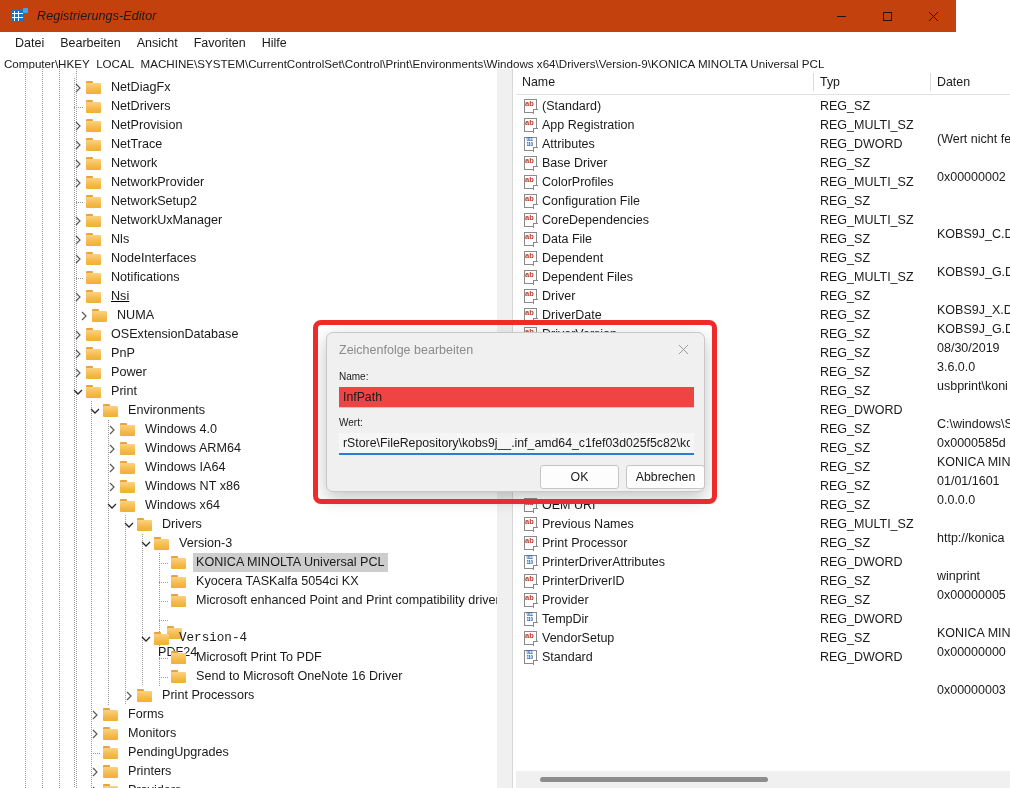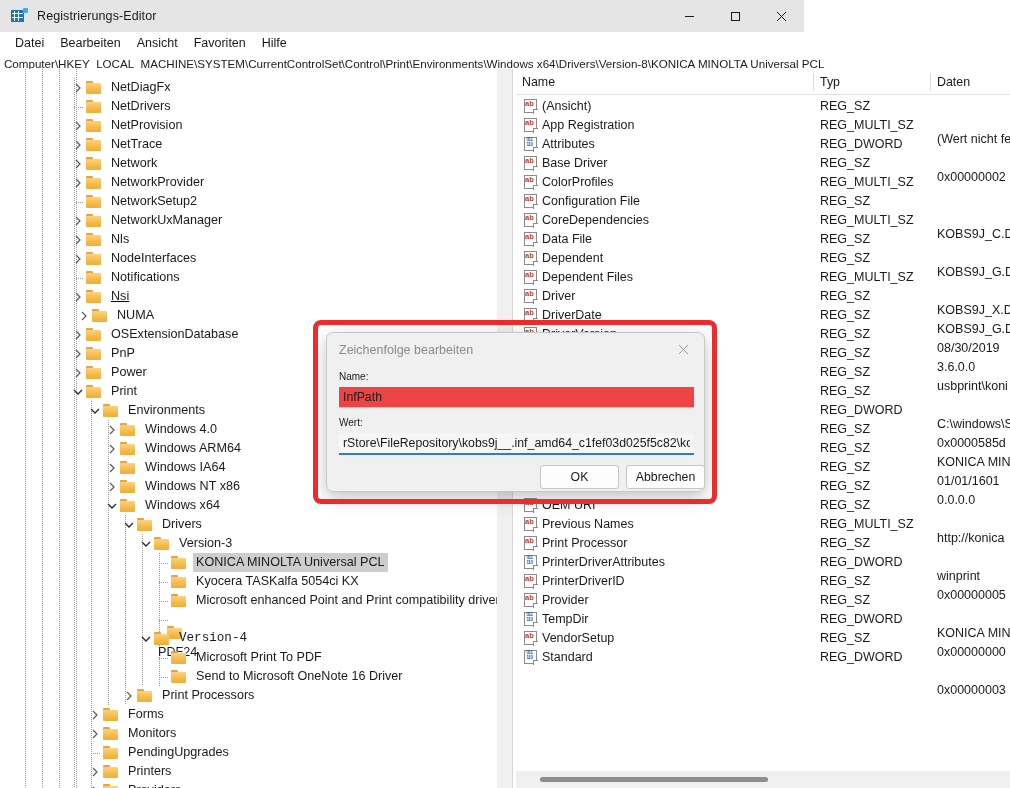--- a/index.html
+++ b/index.html
@@ -11,23 +11,23 @@
     background: #ffffff;
   }
   .app {
     position: relative;
     width: 1010px; height: 788px;
     background: #ffffff;
   }
 
   
   .titlebar {
-    position: absolute; left: 0; top: 0; width: 804px; height: 32px;
-    background: #e5e5e5;
-    display: flex; align-items: center;
+    position: absolute; left: 0; top: 0; width: 956px; height: 32px;
+    background: #c2410c;
+    display: flex; align-items: center; font-style: italic;
   }
   .title-icon {
     width: 16px; height: 16px; margin-left: 11px; margin-right: 10px;
     position: relative; flex: 0 0 auto;
   }
   .title-icon .grid {
     position: absolute; left: 0; top: 2px; width: 13px; height: 12px;
     background: #1b72c4;
   }
   .title-icon .grid:before {
@@ -274,21 +274,21 @@
 
   <div class="menubar">
     <div class="menuitem">Datei</div>
     <div class="menuitem">Bearbeiten</div>
     <div class="menuitem">Ansicht</div>
     <div class="menuitem">Favoriten</div>
     <div class="menuitem">Hilfe</div>
   </div>
 
   <div class="addrbar">
-    <div class="addrtext">Computer\HKEY_LOCAL_MACHINE\SYSTEM\CurrentControlSet\Control\Print\Environments\Windows x64\Drivers\Version-8\KONICA MINOLTA Universal PCL</div>
+    <div class="addrtext">Computer\HKEY_LOCAL_MACHINE\SYSTEM\CurrentControlSet\Control\Print\Environments\Windows x64\Drivers\Version-9\KONICA MINOLTA Universal PCL</div>
   </div>
 
   <div class="tree-pane">
     <div id="tree-guides">
         <div class="elbow" style="left: 74px; top: 38px; width: 9px;"></div>
         <div class="elbow" style="left: 74px; top: 133px; width: 9px;"></div>
         <div class="elbow" style="left: 74px; top: 209px; width: 9px;"></div>
         <div class="elbow" style="left: 159px; top: 494px; width: 9px;"></div>
         <div class="elbow" style="left: 159px; top: 513px; width: 9px;"></div>
         <div class="elbow" style="left: 159px; top: 532px; width: 9px;"></div>
@@ -741,21 +741,21 @@
       <div class="lhcell" style="left:415px;width:79px;">Daten</div>
     </div>
     <div id="list-root">
         <div class="lrow" style="top: 28px;">
           <div class="lrowinner">
             <div class="vicon sz">
               <div class="page"></div>
               <div class="tag">ab</div>
               <div class="corner"></div>
             </div>
-            <div class="lname">(Ansicht)</div>
+            <div class="lname">(Standard)</div>
             <div class="ltype" style="left: 304px;">REG_SZ</div>
             <div class="ldata" style="left: 421px;">(Wert nicht fe</div>
           </div>
         </div>
         <div class="lrow" style="top: 47px;">
           <div class="lrowinner">
             <div class="vicon sz">
               <div class="page"></div>
               <div class="tag">ab</div>
               <div class="corner"></div>

